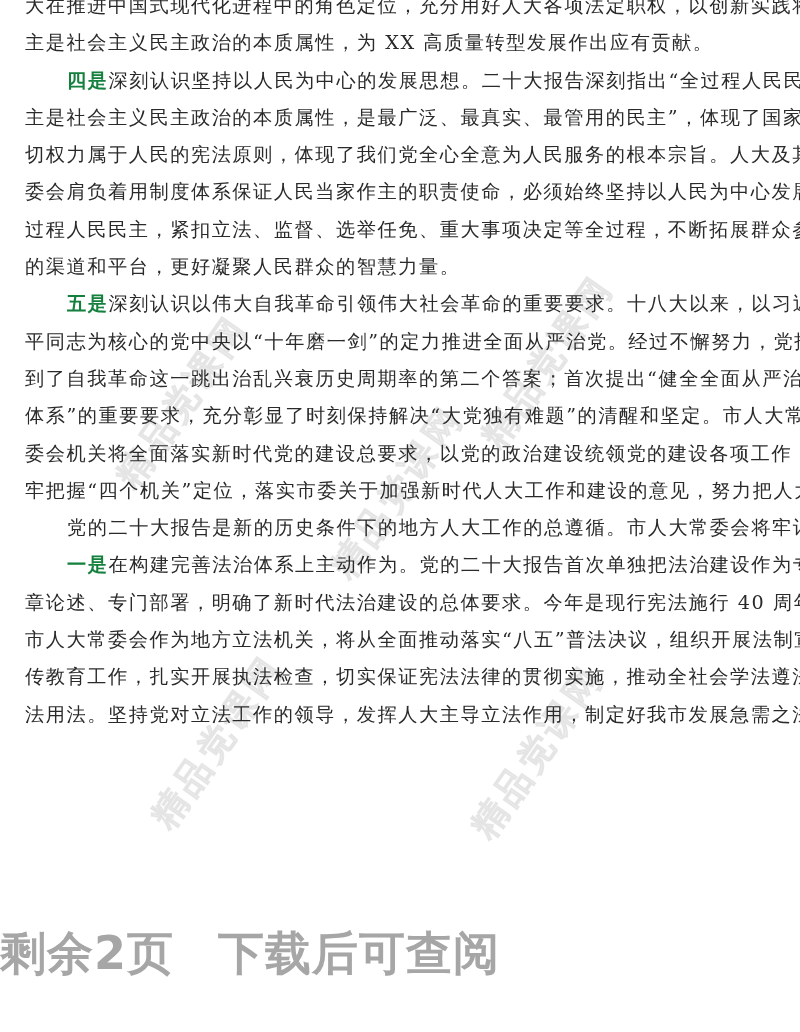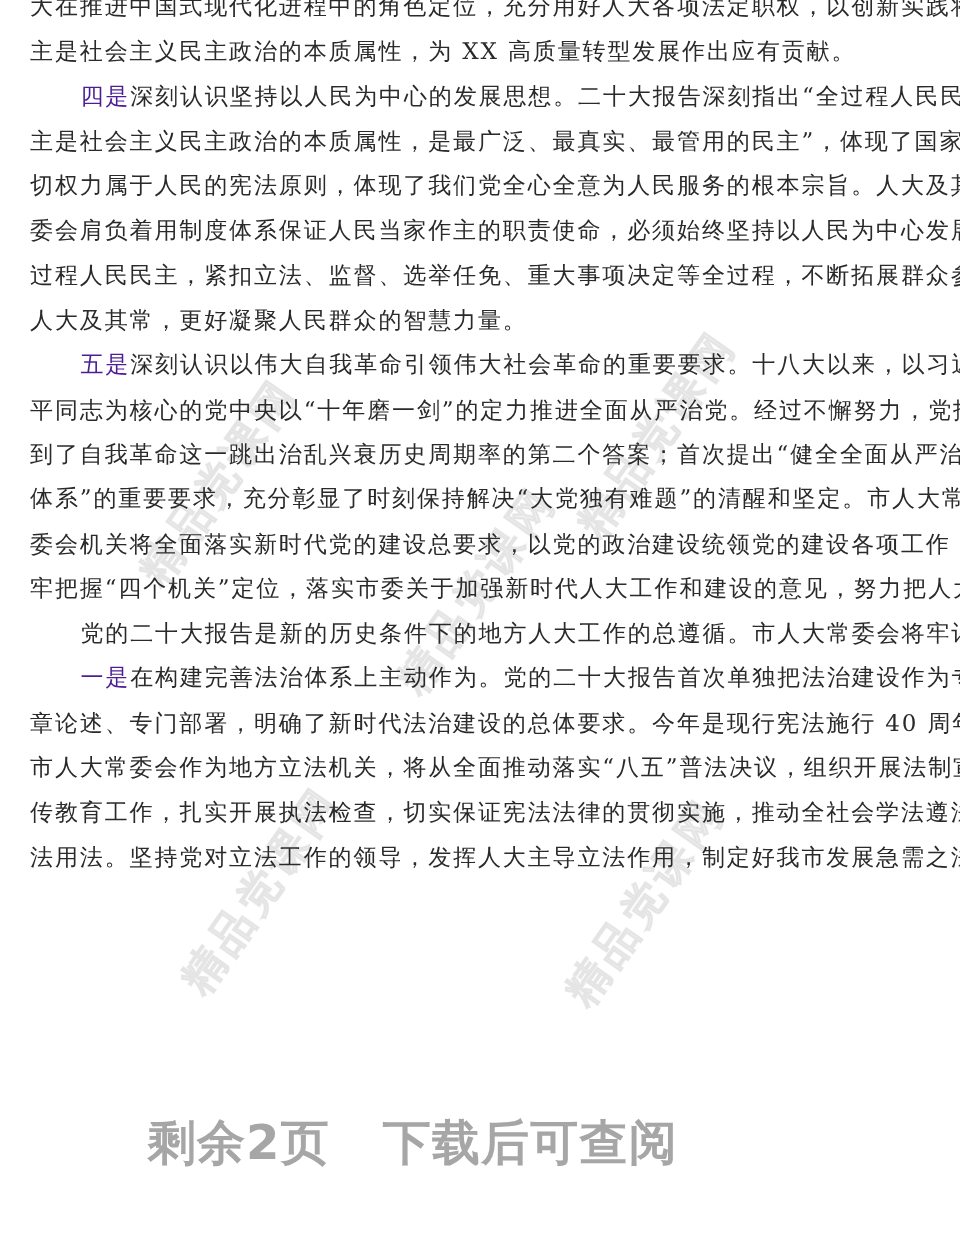--- a/index.html
+++ b/index.html
@@ -38,46 +38,45 @@
       overflow: visible;
     }
     .line.indent {
       padding-left: 42px;
     }
     .line.justify {
       text-align: justify;
       text-align-last: justify;
     }
     .lead {
-      font-weight: normal;
-      color: #4c1d95;
+      font-weight: bold;
+      color: #15803d;
       font-family: "DejaVu Sans", "Liberation Sans", sans-serif;
     }
     .watermark {
       position: absolute;
       font-family: "DejaVu Sans", "Liberation Sans", sans-serif;
       font-size: 36px;
       font-weight: bold;
       color: rgba(180, 180, 180, 0.12);
       transform-origin: left top;
       transform: rotate(-55deg);
       white-space: nowrap;
       letter-spacing: 4px;
       pointer-events: none;
       -webkit-text-stroke: 1px rgba(150,150,150,0.18);
     }
     .banner {
       position: absolute;
       left: 0;
       top: 925px;
       width: 688px;
-      text-align: center;
       font-family: "DejaVu Sans", "Liberation Sans", sans-serif;
       font-weight: bold;
-      font-size: 40px;
+      font-size: 46px;
       line-height: 56px;
       color: #a6a6a6;
       letter-spacing: 1px;
     }
     .banner .gap {
       display: inline-block;
       width: 44px;
     }
   </style>
 </head>
@@ -92,21 +91,21 @@
   <div class="watermark" style="left:460px; top:820px;">精品党课网</div>
 
   <div class="text-block">
     <div class="line justify"><span>大在推进中国式现代化进程中的角色定位，充分用好人大各项法定职权，以创新实践将根</span></div>
     <div class="line"><span>主是社会主义民主政治的本质属性，为 XX 高质量转型发展作出应有贡献。</span></div>
     <div class="line indent justify"><span class="lead">四是</span><span>深刻认识坚持以人民为中心的发展思想。二十大报告深刻指出“全过程人民民</span></div>
     <div class="line justify"><span>主是社会主义民主政治的本质属性，是最广泛、最真实、最管用的民主”，体现了国家一</span></div>
     <div class="line justify"><span>切权力属于人民的宪法原则，体现了我们党全心全意为人民服务的根本宗旨。人大及其常</span></div>
     <div class="line justify"><span>委会肩负着用制度体系保证人民当家作主的职责使命，必须始终坚持以人民为中心发展全</span></div>
     <div class="line justify"><span>过程人民民主，紧扣立法、监督、选举任免、重大事项决定等全过程，不断拓展群众参与</span></div>
-    <div class="line"><span>人大及其常，更好凝聚人民群众的智慧力量。</span></div>
+    <div class="line"><span>的渠道和平台，更好凝聚人民群众的智慧力量。</span></div>
     <div class="line indent justify"><span class="lead">五是</span><span>深刻认识以伟大自我革命引领伟大社会革命的重要要求。十八大以来，以习近</span></div>
     <div class="line justify"><span>平同志为核心的党中央以“十年磨一剑”的定力推进全面从严治党。经过不懈努力，党找</span></div>
     <div class="line justify"><span>到了自我革命这一跳出治乱兴衰历史周期率的第二个答案；首次提出“健全全面从严治党</span></div>
     <div class="line justify"><span>体系”的重要要求，充分彰显了时刻保持解决“大党独有难题”的清醒和坚定。市人大常</span></div>
     <div class="line justify"><span>委会机关将全面落实新时代党的建设总要求，以党的政治建设统领党的建设各项工作，牢</span></div>
     <div class="line justify"><span>牢把握“四个机关”定位，落实市委关于加强新时代人大工作和建设的意见，努力把人大</span></div>
     <div class="line indent justify"><span>党的二十大报告是新的历史条件下的地方人大工作的总遵循。市人大常委会将牢记</span></div>
     <div class="line indent justify"><span class="lead">一是</span><span>在构建完善法治体系上主动作为。党的二十大报告首次单独把法治建设作为专</span></div>
     <div class="line justify"><span>章论述、专门部署，明确了新时代法治建设的总体要求。今年是现行宪法施行 40 周年，</span></div>
     <div class="line justify"><span>市人大常委会作为地方立法机关，将从全面推动落实“八五”普法决议，组织开展法制宣</span></div>

